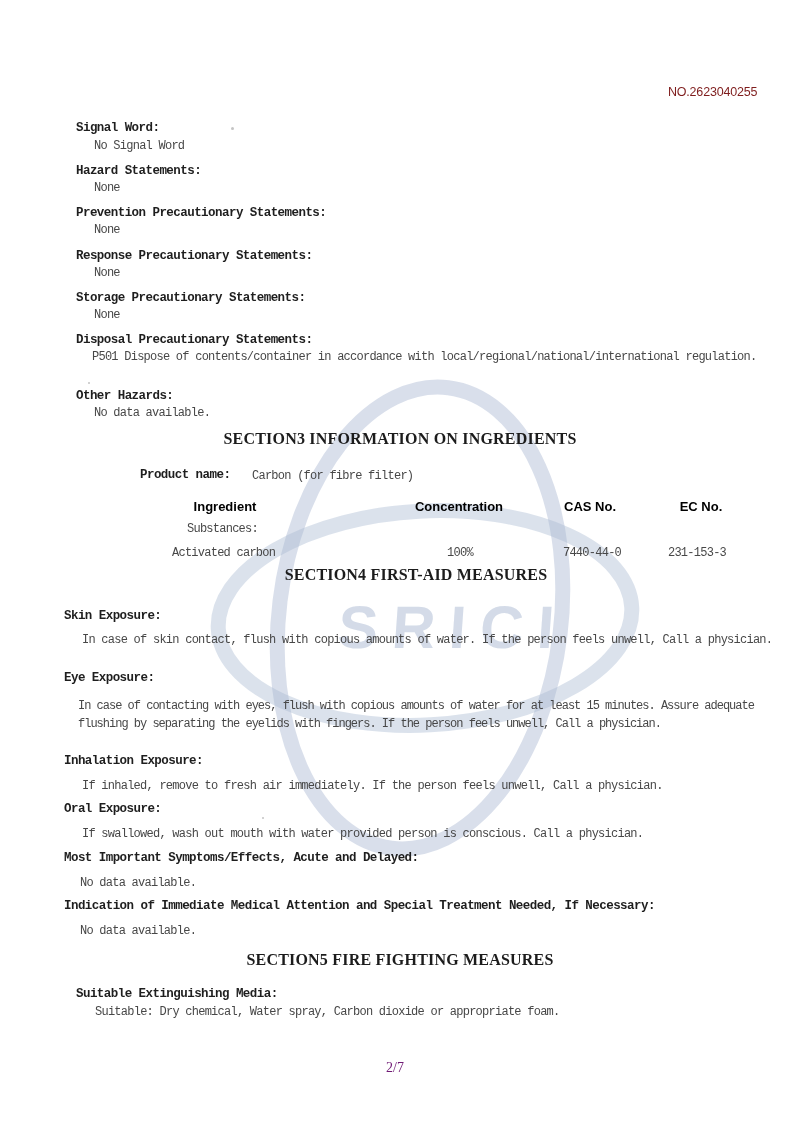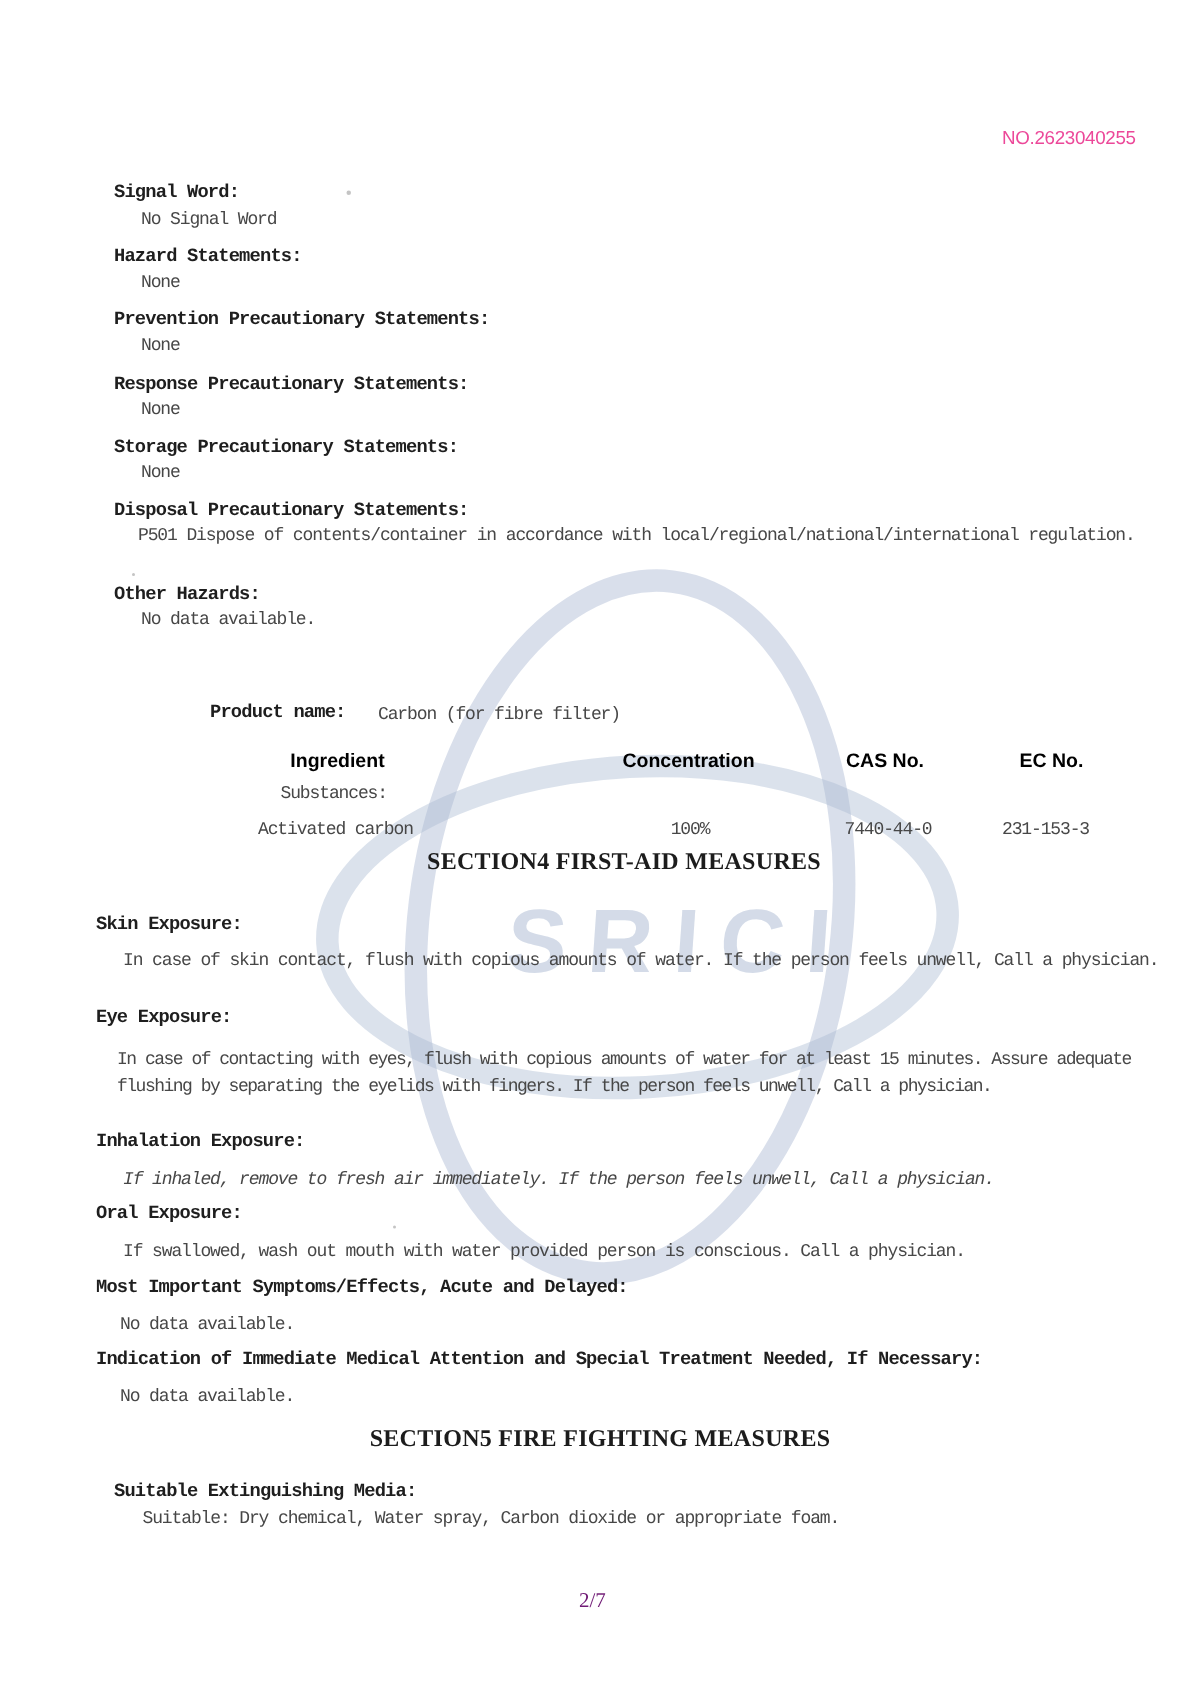--- a/index.html
+++ b/index.html
@@ -59,21 +59,21 @@
     transform: translateX(-50%);
     font-family: "Liberation Mono", "DejaVu Sans Mono", monospace;
     font-size: 12px;
     letter-spacing: -0.75px;
     color: #474747;
     white-space: nowrap;
   }
   .docno {
     font-family: "Liberation Sans", sans-serif;
     font-size: 12.5px;
-    color: #ec4899;
+    color: #7f1d1d;
     letter-spacing: -0.2px;
   }
   .pageno {
     font-family: "Liberation Serif", "DejaVu Serif", serif;
     font-size: 14px;
     color: #701a75;
   }
   .speck {
     position: absolute;
     background: #8a8a8a;
@@ -115,20 +115,21 @@
 
   <div class="abs h" style="left:76px;  top:291px;">Storage Precautionary Statements:</div>
   <div class="abs v" style="left:94px;  top:308px;">None</div>
 
   <div class="abs h" style="left:76px;  top:333px;">Disposal Precautionary Statements:</div>
   <div class="abs v" style="left:92px;  top:350px;">P501 Dispose of contents/container in accordance with local/regional/national/international regulation.</div>
 
   <div class="abs h" style="left:76px;  top:389px;">Other Hazards:</div>
   <div class="abs v" style="left:94px;  top:406px;">No data available.</div>
 
+  <div class="section-title" style="top:430px;">SECTION3 INFORMATION ON INGREDIENTS</div>
 
   <div class="abs h" style="left:96px;  top:468px;padding-left:44px;">Product name:</div>
   <div class="abs v" style="left:252px; top:469px;">Carbon (for fibre filter)</div>
 
   <div class="th" style="left:225px; top:499px;">Ingredient</div>
   <div class="th" style="left:459px; top:499px;">Concentration</div>
   <div class="th" style="left:590px; top:499px;">CAS No.</div>
   <div class="th" style="left:701px; top:499px;">EC No.</div>
 
   <div class="abs v" style="left:187px; top:522px;">Substances:</div>
@@ -141,21 +142,21 @@
   <div class="section-title" style="top:566px;padding-left:16px;">SECTION4 FIRST-AID MEASURES</div>
 
   <div class="abs h" style="left:64px; top:609px;">Skin Exposure:</div>
   <div class="abs v" style="left:82px; top:633px;">In case of skin contact, flush with copious amounts of water. If the person feels unwell, Call a physician.</div>
 
   <div class="abs h" style="left:64px; top:671px;">Eye Exposure:</div>
   <div class="abs v wrap" style="left:78px; top:697px;">In case of contacting with eyes, flush with copious amounts of water for at least 15 minutes. Assure adequate
 flushing by separating the eyelids with fingers. If the person feels unwell, Call a physician.</div>
 
   <div class="abs h" style="left:64px; top:754px;">Inhalation Exposure:</div>
-  <div class="abs v" style="left:82px; top:779px;font-style:italic;">If inhaled, remove to fresh air immediately. If the person feels unwell, Call a physician.</div>
+  <div class="abs v" style="left:82px; top:779px;">If inhaled, remove to fresh air immediately. If the person feels unwell, Call a physician.</div>
 
   <div class="abs h" style="left:64px; top:802px;">Oral Exposure:</div>
   <div class="abs v" style="left:82px; top:827px;">If swallowed, wash out mouth with water provided person is conscious. Call a physician.</div>
 
   <div class="abs h" style="left:64px; top:851px;">Most Important Symptoms/Effects, Acute and Delayed:</div>
   <div class="abs v" style="left:80px; top:876px;">No data available.</div>
 
   <div class="abs h" style="left:64px; top:899px;">Indication of Immediate Medical Attention and Special Treatment Needed, If Necessary:</div>
   <div class="abs v" style="left:80px; top:924px;">No data available.</div>
 

